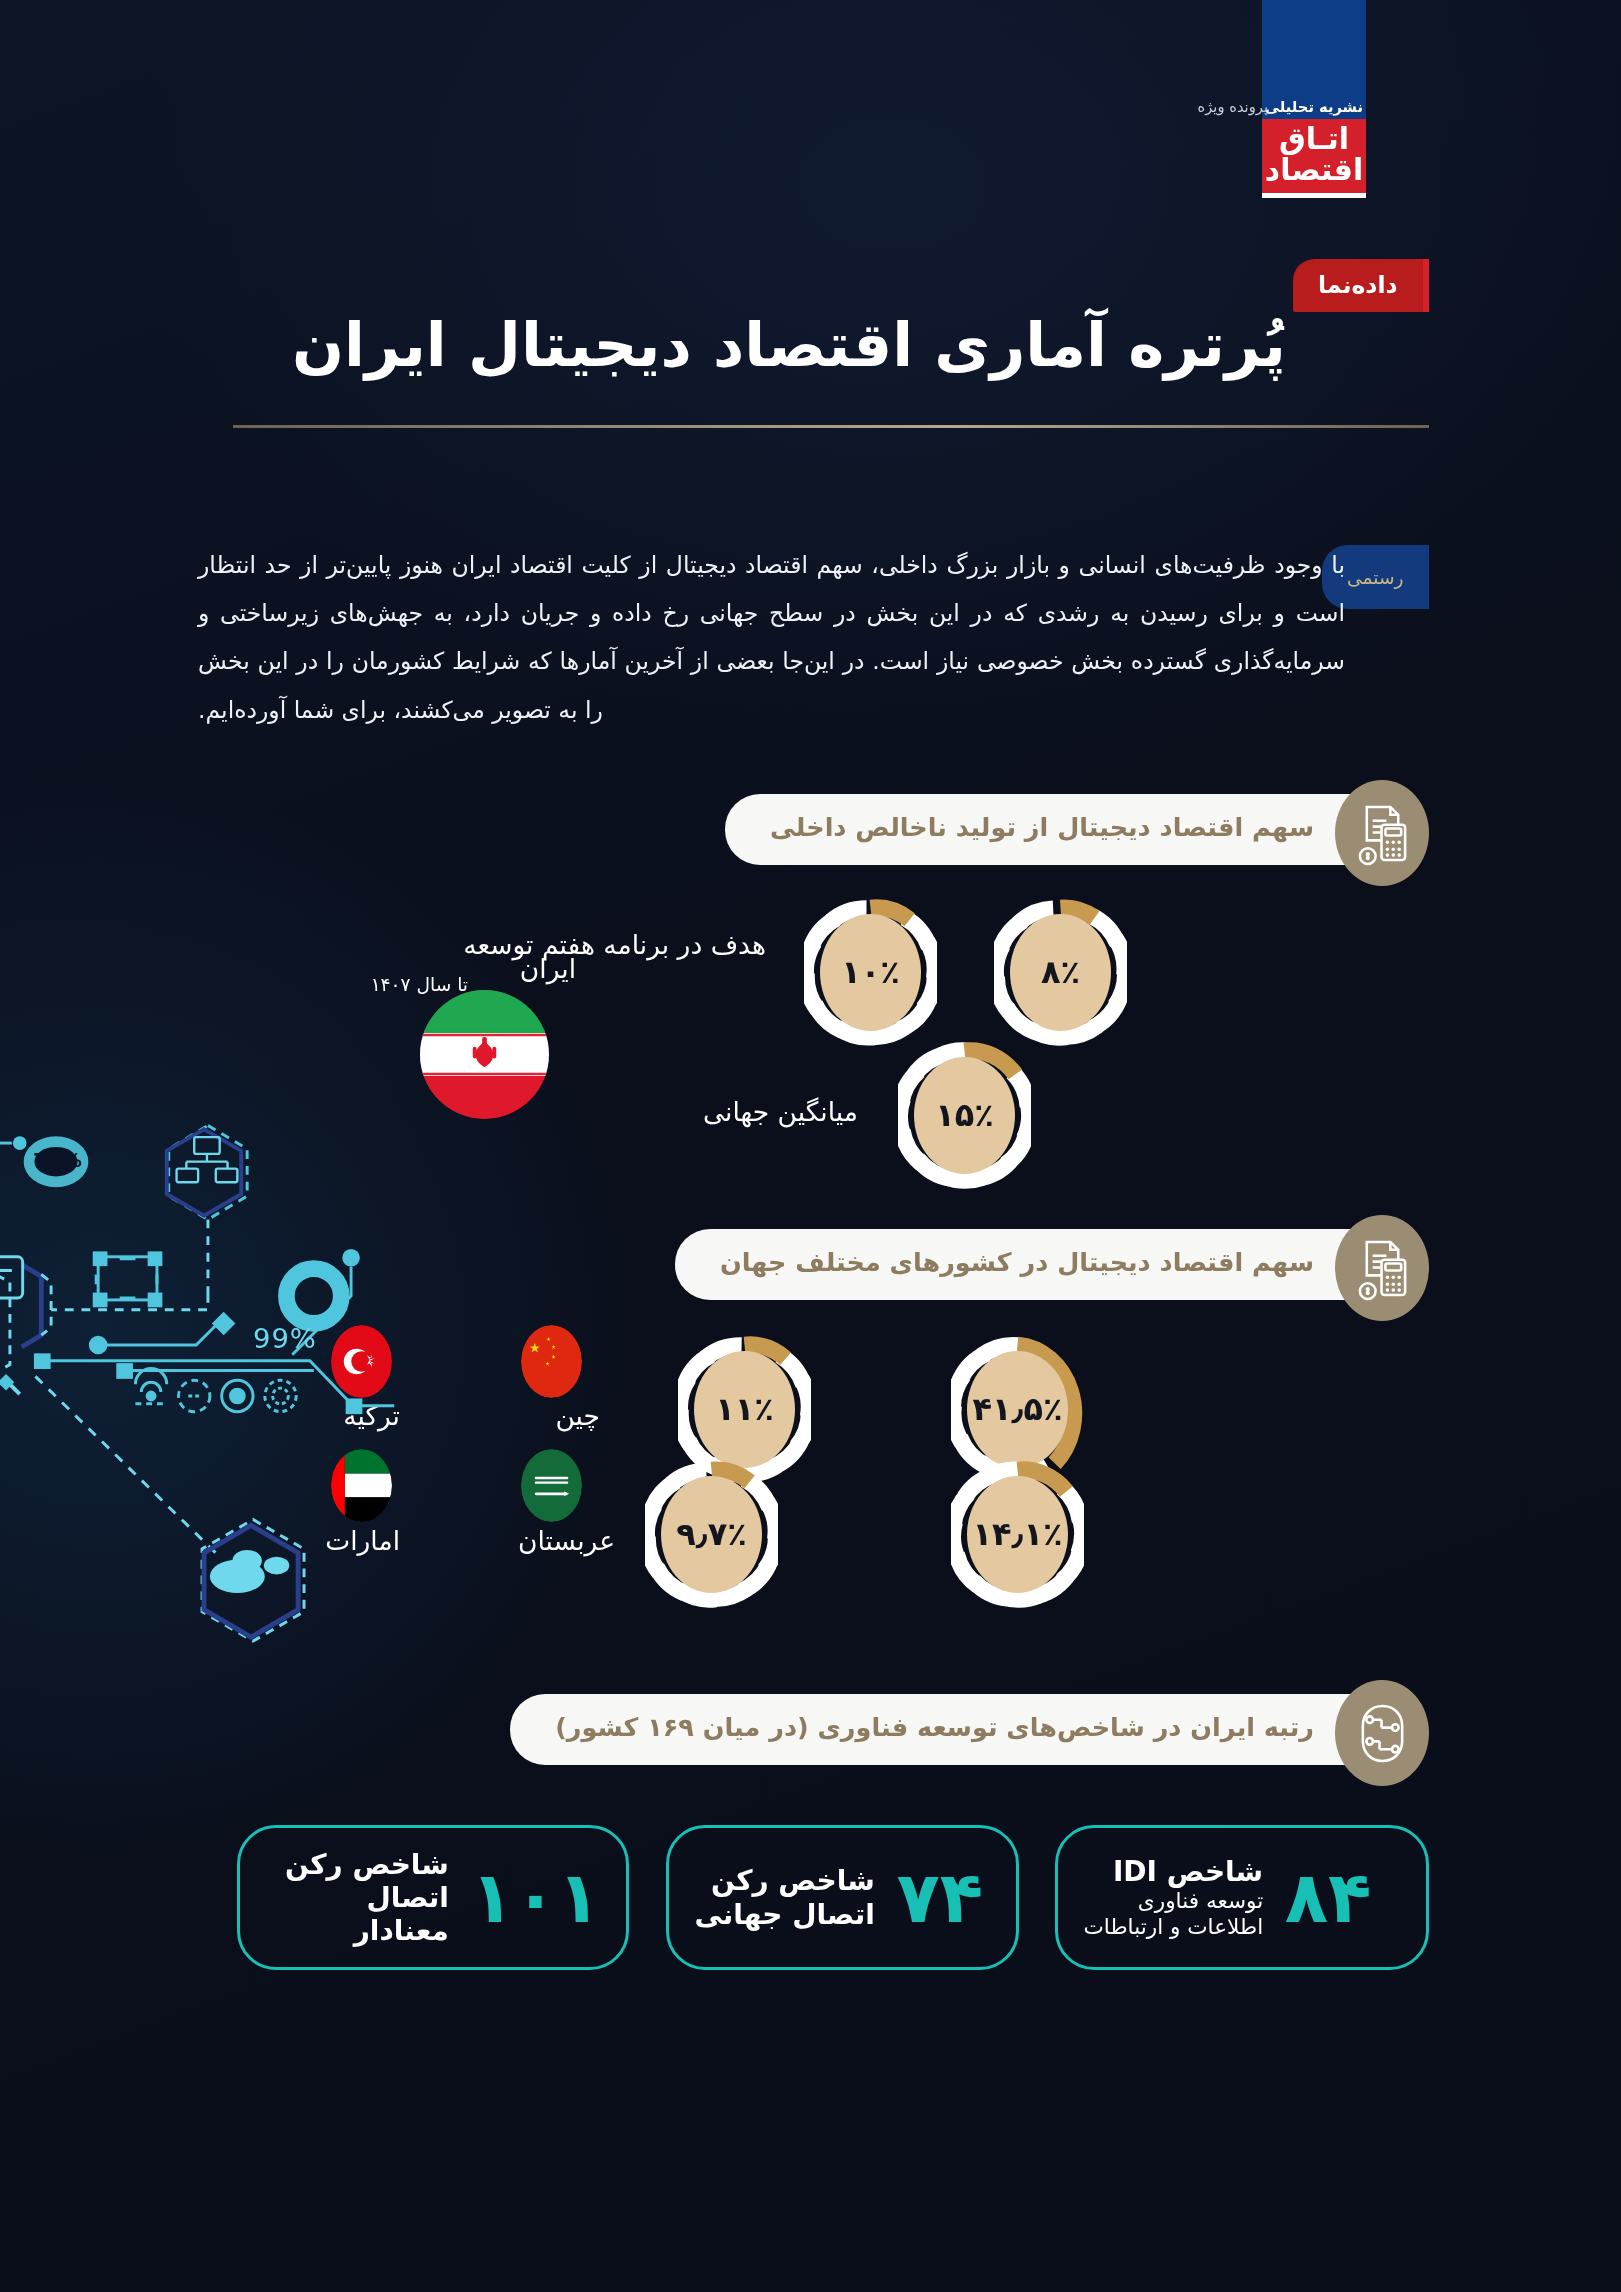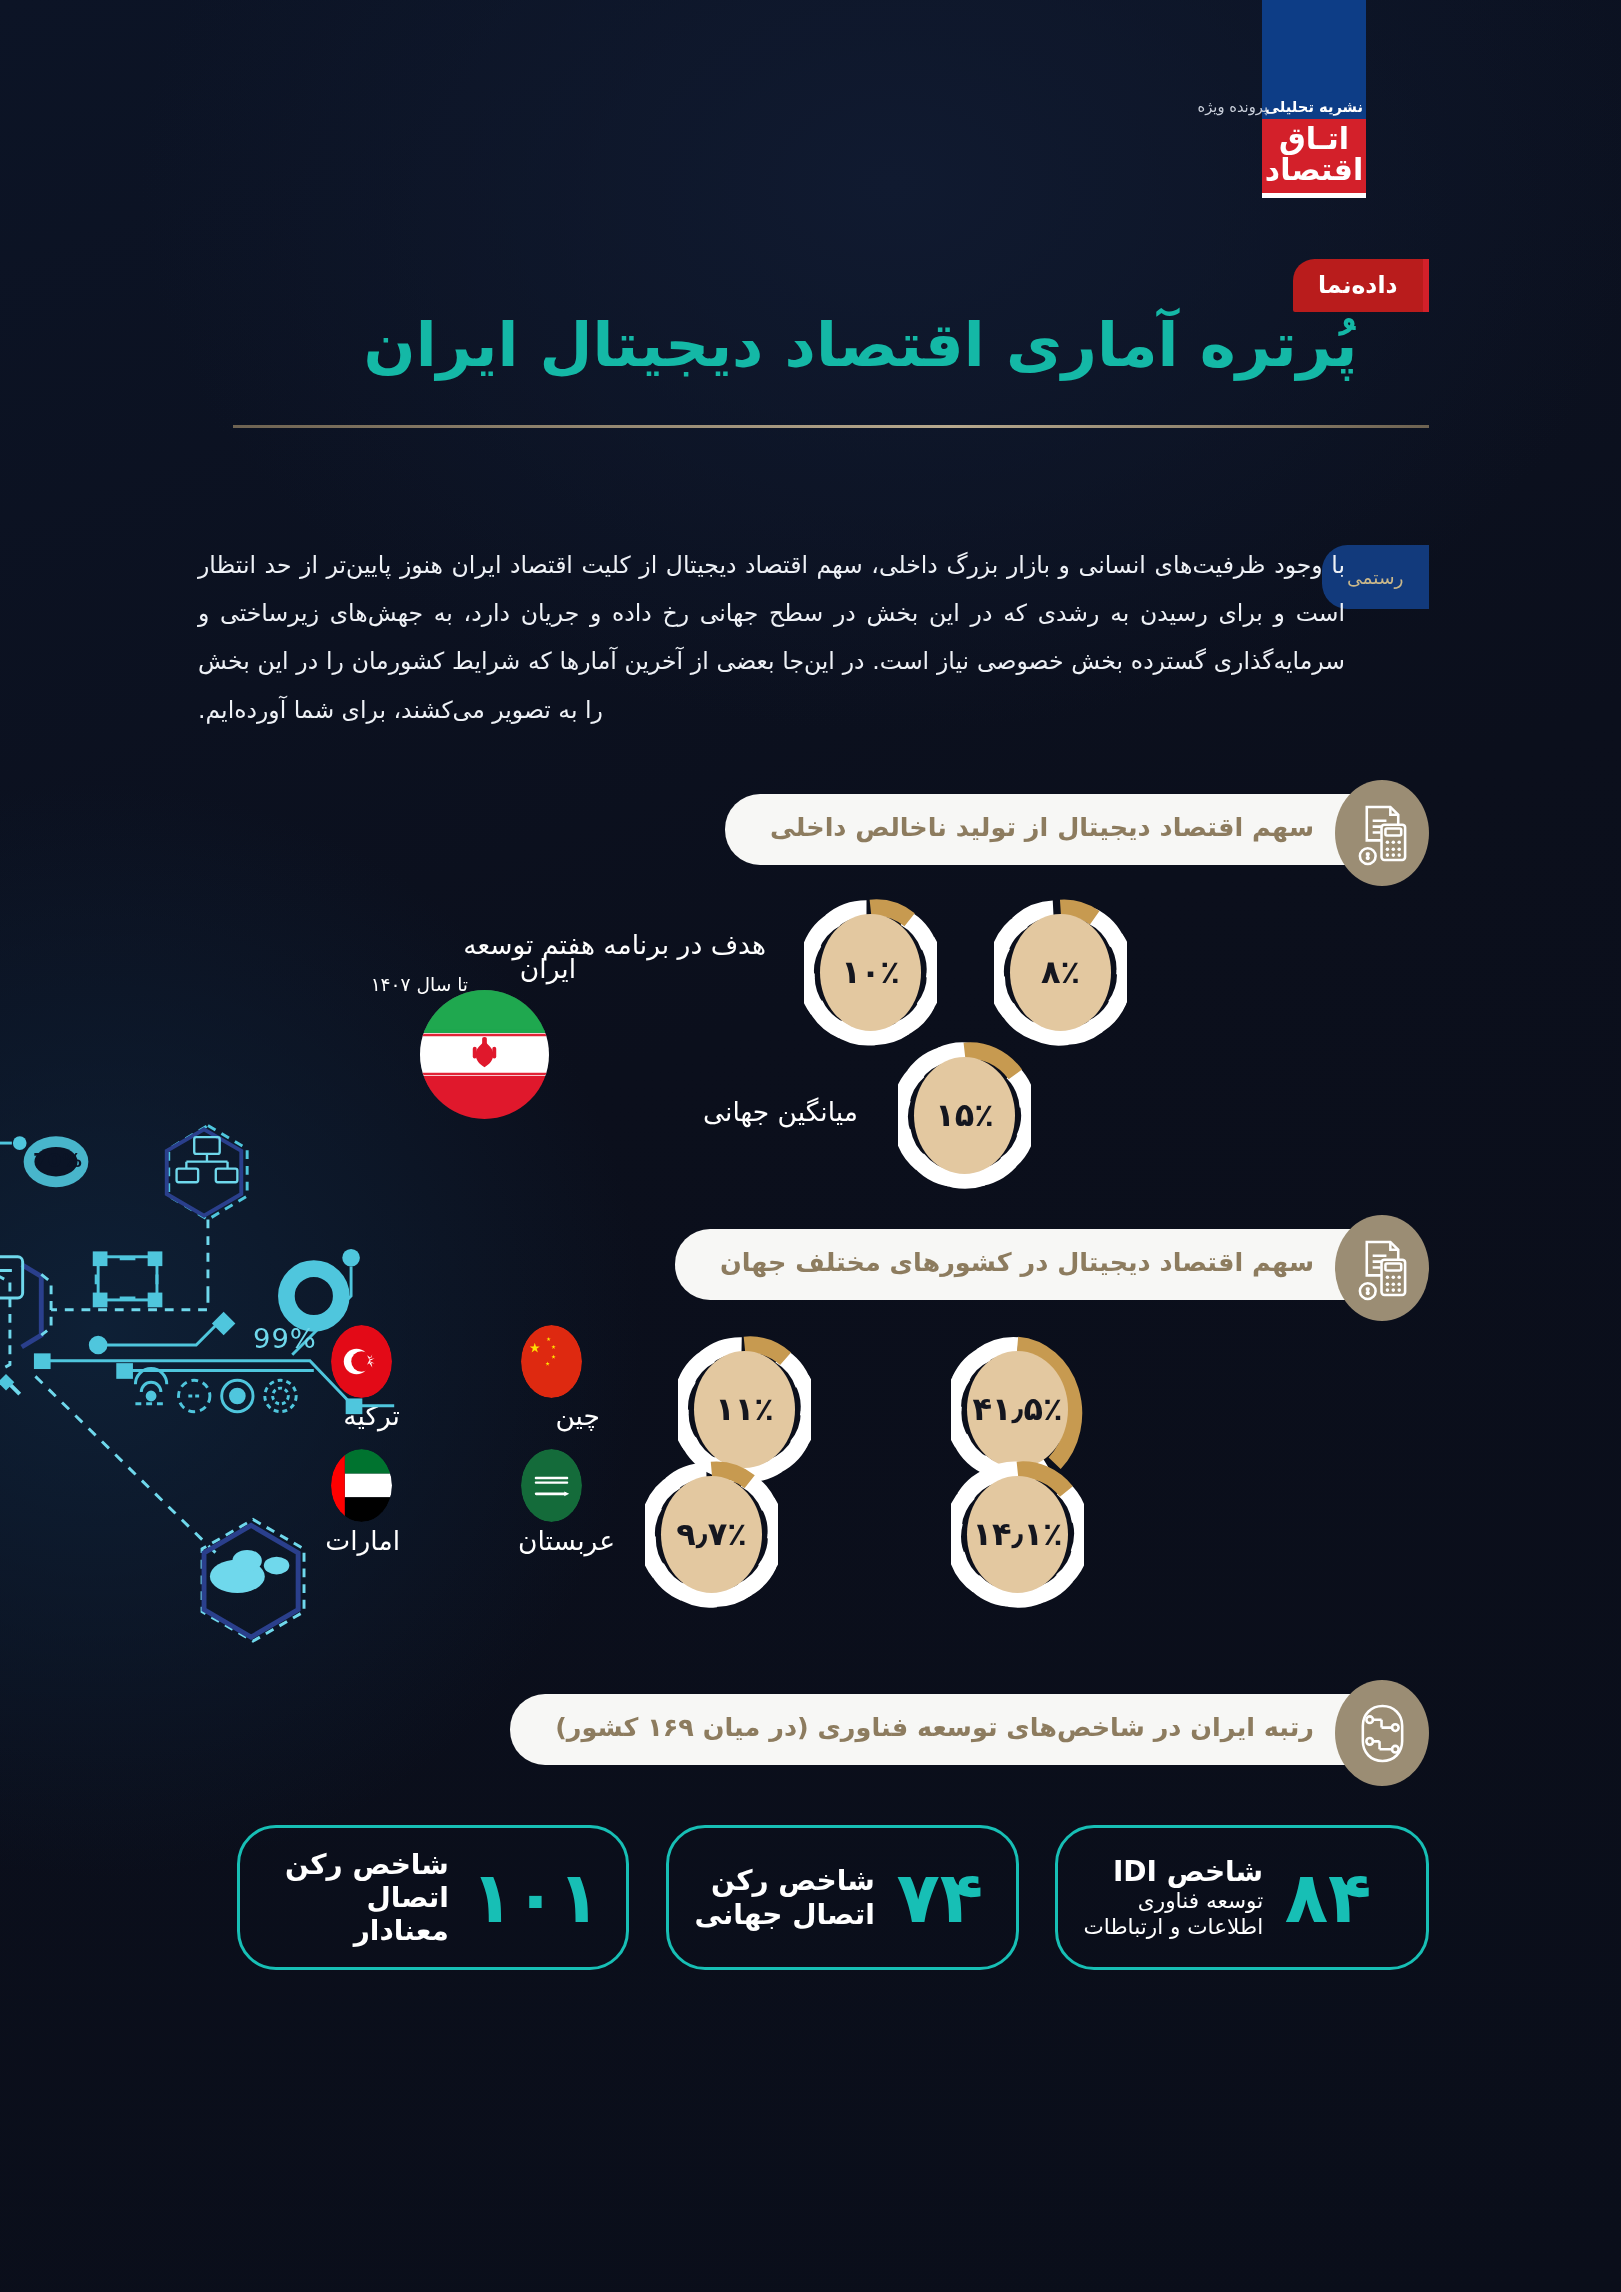--- a/index.html
+++ b/index.html
@@ -38,22 +38,22 @@
     position:absolute; top:259px; right:192px;
     background:#b91c1c; color:#ffffff; font-weight:bold; font-size:23.5px;
     padding:11.8px 25.5px 13.7px 25.5px;
     border-top-left-radius:21.6px; border-bottom-left-radius:2px;
     border-right:6.9px solid #d3202a;
   }
 
   
   #page-title {
     position:absolute; top:310px; right:192px; width:1137px;
-    color:#14b8a6; font-size:61px; font-weight:bold;
-    text-align:center; letter-spacing:-1px; line-height:1.15;
+    color:#ffffff; font-size:61px; font-weight:bold;
+    text-align:left; letter-spacing:-1px; line-height:1.15;
   }
   #title-rule {
     position:absolute; top:425px; right:192px; width:1196px; height:2.9px;
     background:linear-gradient(to left,#6e6352,#b7a98e 40%,#6e6352);
   }
 
   
   #author-badge {
     position:absolute; top:545px; right:192px;
     background:#123a7c; color:#cbb88a; font-size:18.6px;

